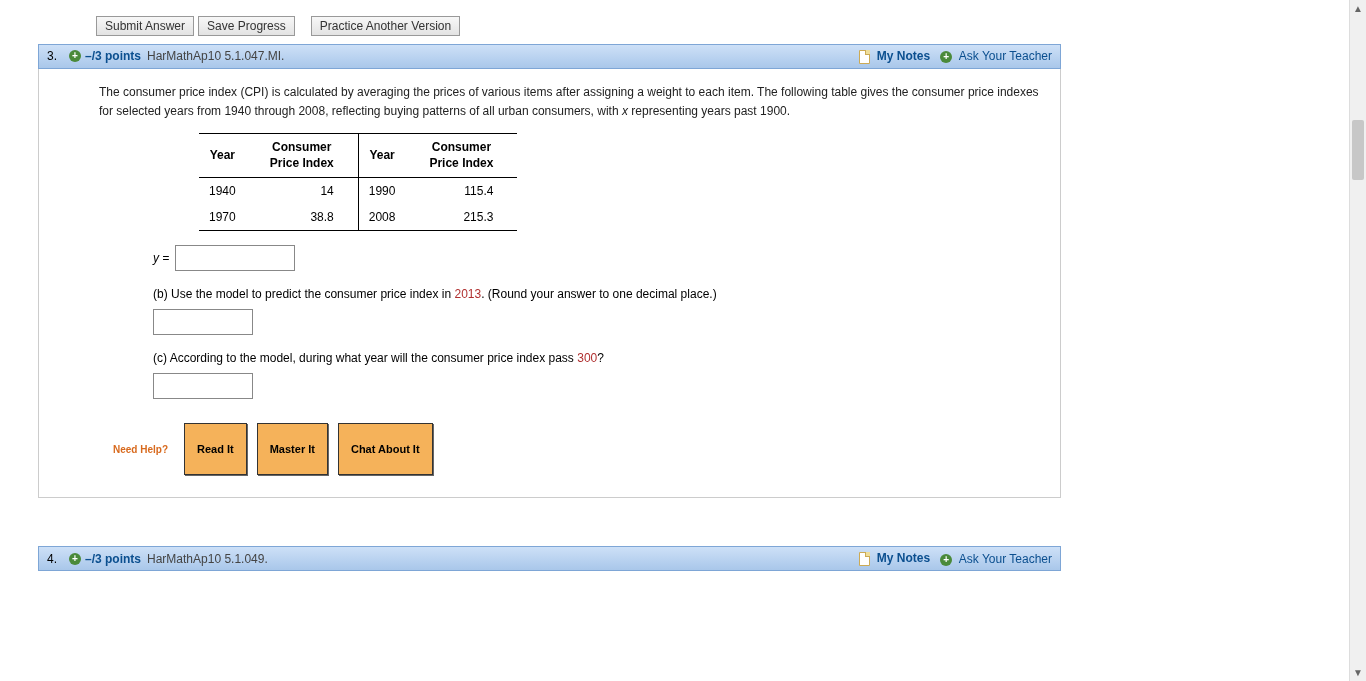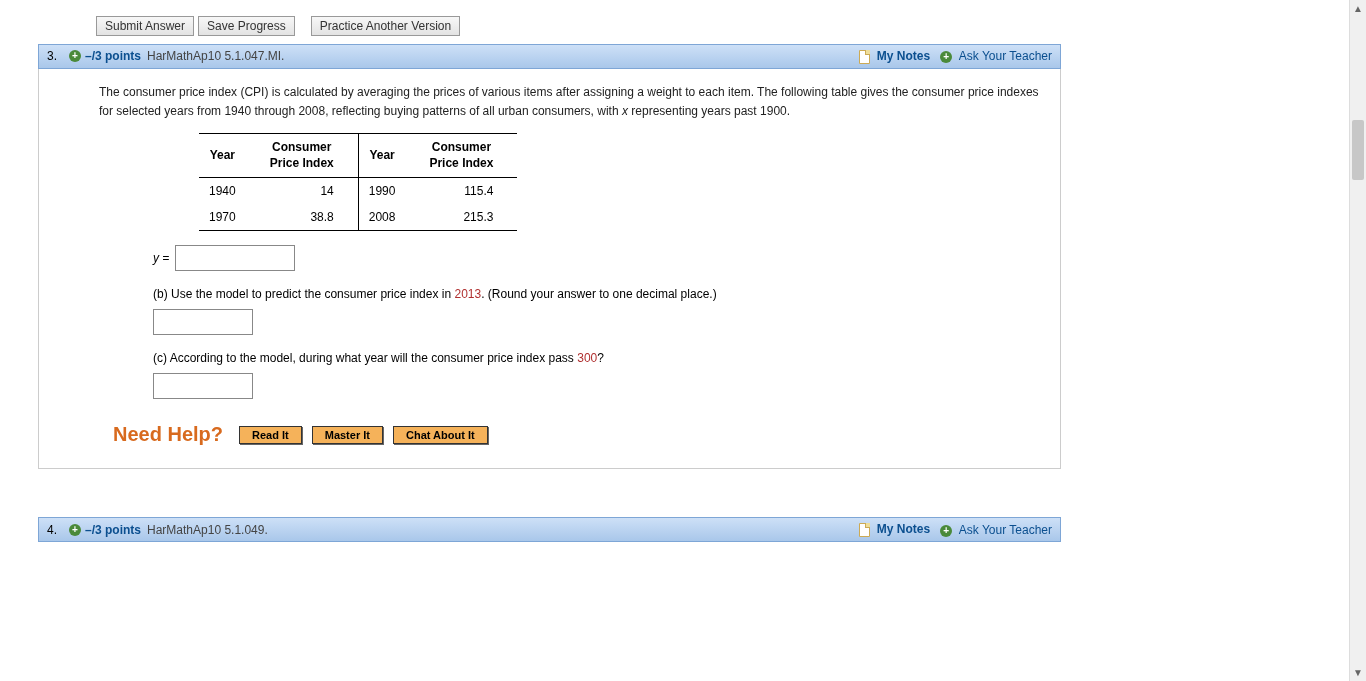--- a/index.html
+++ b/index.html
@@ -29,22 +29,22 @@
   table.data tbody tr:last-child td { border-bottom:1px solid #000;}
   table.data .colsep { border-right:1px solid #000; }
   .part { margin:12px 0 6px 54px; line-height:1.5;}
   .redish { color:#b03030;text-align:center;}
   .eqline { margin:4px 0 14px 54px; display:flex; align-items:center;}
   .y { font-style:italic; margin-right:6px;}
   input.ans { height:26px; border:1px solid #888; padding:2px 4px; font-size:12px;}
   .ans-lg { width:120px;}
   .ans-sm { width:100px;}
   .nh { margin:24px 0 4px 14px; display:flex; align-items:center; gap:10px;}
-  .nh-label { color:#d86a1e; font-weight:bold; font-size:20px; margin-right:6px;}
-  .nh-btn { background:#f5b25a; border:1px solid #333; padding:2px 12px; font-size:11px; font-weight:bold; box-shadow:1px 1px 0 #666; cursor:pointer;}
+  .nh-label { color:#d86a1e; font-weight:bold; font-size:10px; margin-right:6px;}
+  .nh-btn { background:#f5b25a; border:1px solid #333; padding:19px 12px; font-size:11px; font-weight:bold; box-shadow:1px 1px 0 #666; cursor:pointer;}
   .gap { height:48px;}
   
   .sb { position:fixed; right:0; top:0; width:17px; height:681px; background:#f0f0f0; border-left:1px solid #ddd;}
   .sb .ar{height:17px; display:flex; align-items:center; justify-content:center; color:#666; font-size:10px;}
   .sb .thumb{ position:absolute; left:2px; right:2px; top:120px; height:60px; background:#c7c7c7; border-radius:2px;}
 </style>
 </head>
 <body>
 
 <div class="page">

